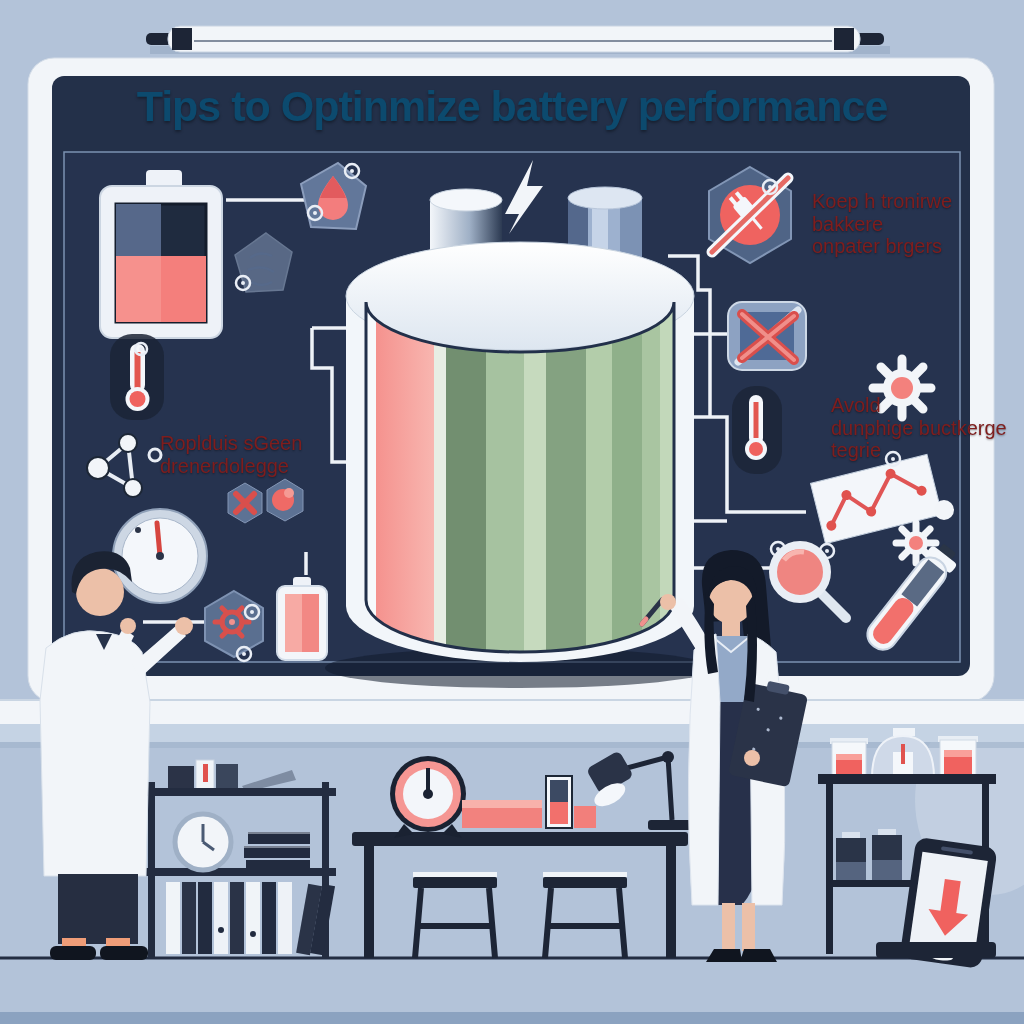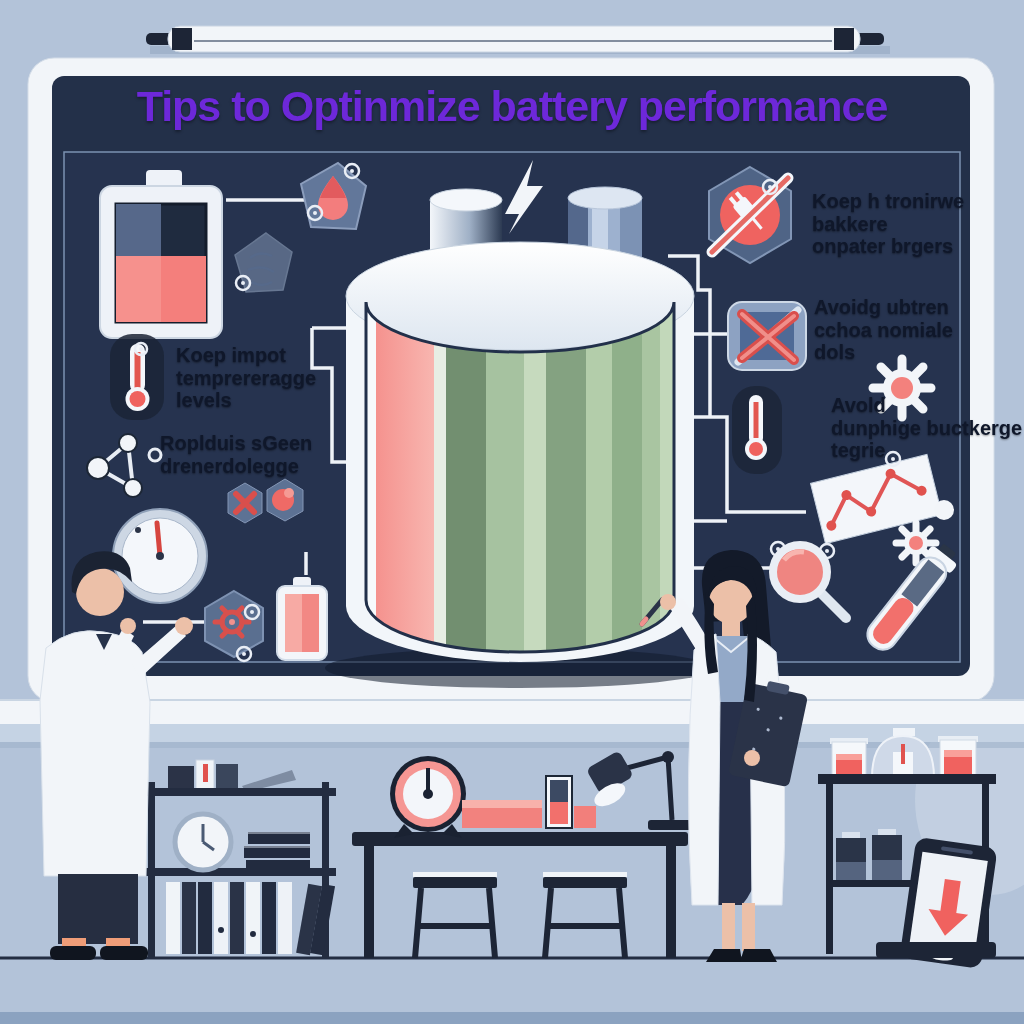--- a/index.html
+++ b/index.html
@@ -1,22 +1,22 @@
 <!DOCTYPE html>
 <html><head>
 <meta charset="utf-8">
 <style>
   html,body{margin:0;padding:0;background:#8fa3bf;}
   .scene{position:relative;width:1024px;height:1024px;background:#b3c3d9;overflow:hidden;
          font-family:"Liberation Sans",sans-serif;}
   .scene svg{position:absolute;left:0;top:0;}
-  .title{position:absolute;left:54px;top:82px;width:916px;text-align:center;color:#6d28d9;
+  .title{position:absolute;left:54px;top:82px;width:916px;text-align:center;color:#0c4a6e;
          font-size:43px;font-weight:bold;letter-spacing:-1px;text-shadow:0 2px 3px rgba(0,0,0,.35);
          white-space:nowrap;}
-  .tip{position:absolute;color:#0f172a;font-weight:bold;font-size:20px;line-height:1.13;
+  .tip{position:absolute;color:#7f1d1d;font-weight:normal;font-size:20px;line-height:1.13;
        white-space:pre-line;text-shadow:0 1px 2px rgba(0,0,0,.4);}
   .tip-l1{left:176px;top:344px;}
   .tip-l2{left:160px;top:432px;}
   .tip-r1{left:812px;top:190px;}
   .tip-r2{left:814px;top:296px;}
   .tip-r3{left:831px;top:394px;}
 </style>
 </head>
 <body>
 
@@ -442,27 +442,21 @@
     <path d="M 706 592 Q 702 640 708 674 L 718 672 Q 712 636 714 604 Z" fill="#131a29"></path>
     <path d="M 754 594 Q 760 642 754 702 L 744 700 Q 750 648 746 606 Z" fill="#131a29"></path>
     <rect x="722" y="903" width="13" height="48" fill="#ecc0a8"></rect>
     <rect x="742" y="903" width="13" height="48" fill="#ecc0a8"></rect>
     <path d="M 714 949 L 740 949 L 742 962 L 706 962 Z" fill="#10151f"></path>
     <path d="M 744 949 L 770 949 L 777 962 L 740 962 Z" fill="#10151f"></path>
   </g>
 </svg>
 
 <div class="title">Tips to Optinmize battery performance</div>
-<div class="tip tip-l1">Koep impot
-temprereragge
-levels</div>
 <div class="tip tip-l2">Roplduis sGeen
 drenerdolegge</div>
 <div class="tip tip-r1">Koep h tronirwe
 bakkere
 onpater brgers</div>
-<div class="tip tip-r2">Avoidg ubtren
-cchoa nomiale
-dols</div>
 <div class="tip tip-r3">Avold
 dunphige buctkerge
 tegrie</div>
 </div>
 
 </body></html>

